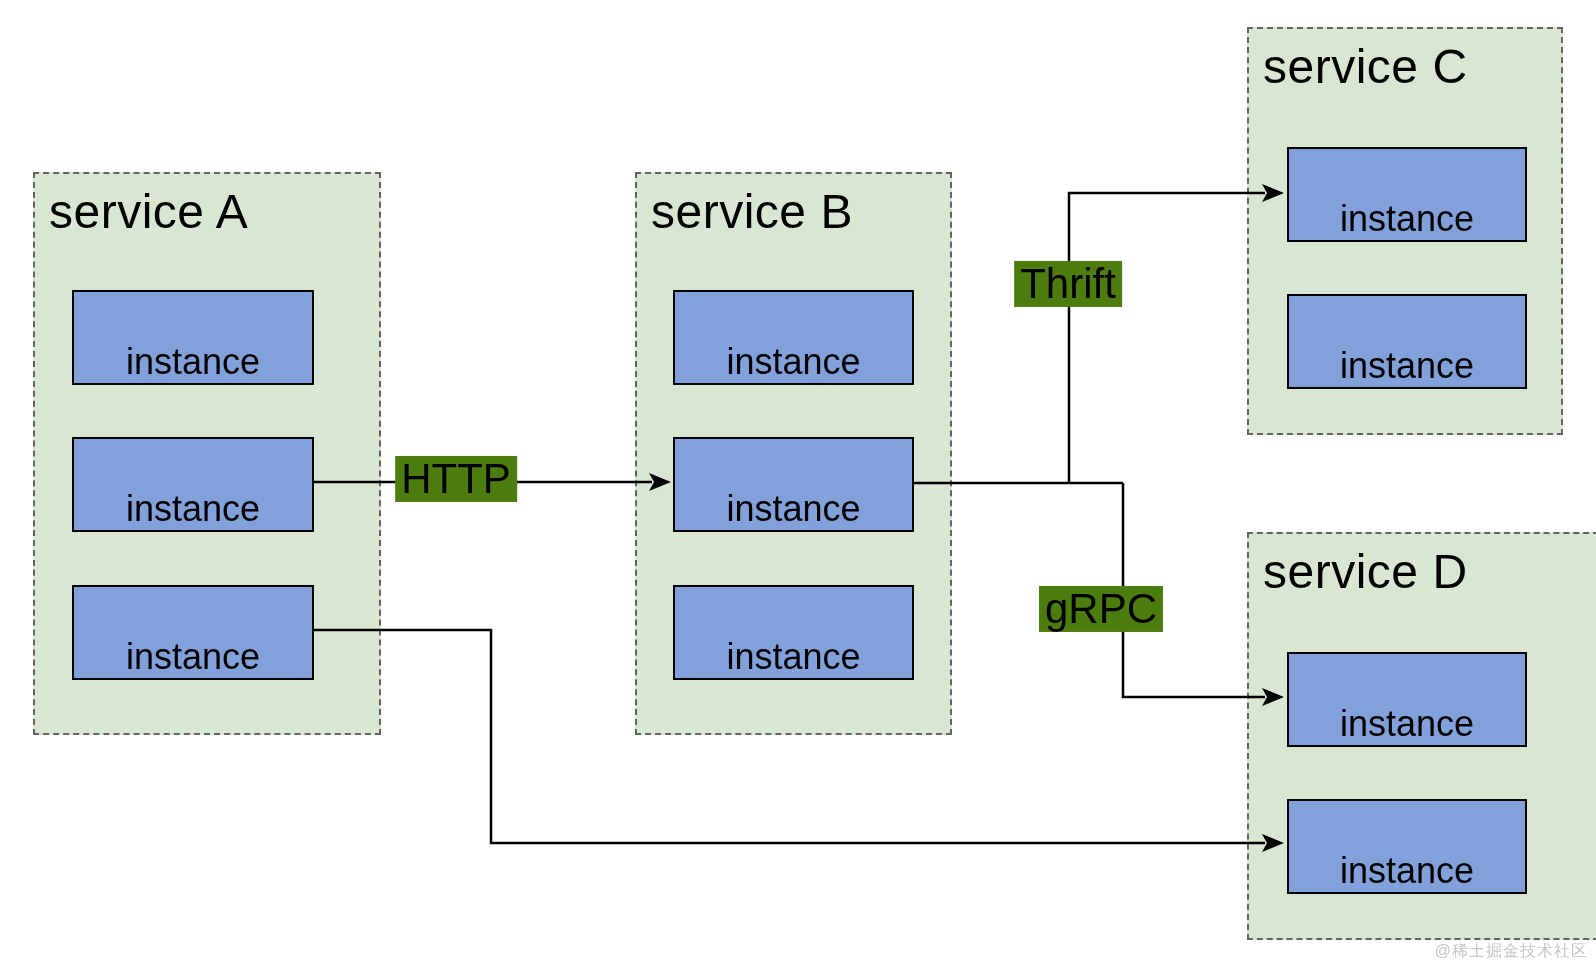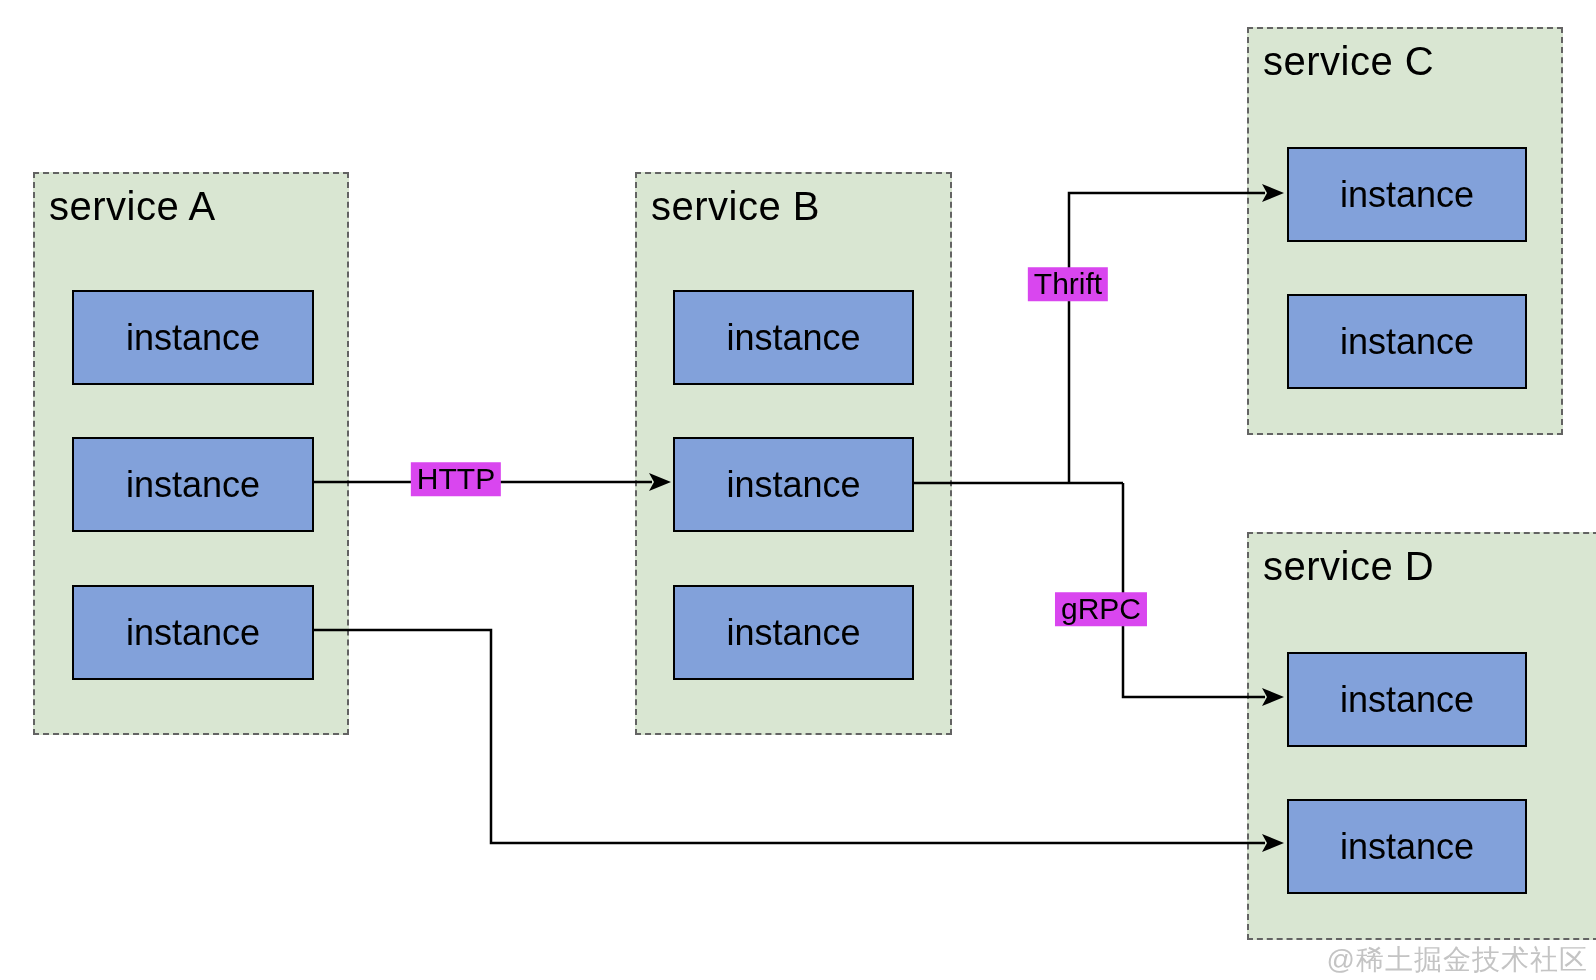--- a/index.html
+++ b/index.html
@@ -12,37 +12,37 @@
   }
   .service{
     position:absolute;
     background:#d9e6d2;
     border:2px dashed #636363;
     box-sizing:border-box;
   }
   .service-title{
     position:absolute;
     top:10px;left:14px;
-    font-size:40px;
+    font-size:48px;
     color:#000;
     letter-spacing:0.5px;
     white-space:nowrap;
   }
   .instance{
     position:absolute;
     background:#82a1da;
     border:2.5px solid #000;
     box-sizing:border-box;
-    display:flex;align-items:center;justify-content:center;
+    display:flex;align-items:flex-end;justify-content:center;
   }
   .instance span{
     font-size:36px;color:#000;
   }
   
-  .svc-a{left:33px;top:172px;width:316px;height:563px;}
+  .svc-a{left:33px;top:172px;width:348px;height:563px;}
   .svc-b{left:635px;top:172px;width:317px;height:563px;padding-left:47px;}
   .svc-c{left:1247px;top:27px;width:316px;height:408px;}
   .svc-d{left:1247px;top:532px;width:352px;height:408px;}
   
   .svc-a .inst1{left:37px;top:116px;width:242px;height:95px;}
   .svc-a .inst2{left:37px;top:263px;width:242px;height:95px;}
   .svc-a .inst3{left:37px;top:411px;width:242px;height:95px;}
   .svc-b .inst1{left:36px;top:116px;width:241px;height:95px;}
   .svc-b .inst2{left:36px;top:263px;width:241px;height:95px;}
   .svc-b .inst3{left:36px;top:411px;width:241px;height:95px;}
@@ -51,36 +51,36 @@
   .svc-d .inst1{left:38px;top:118px;width:240px;height:95px;}
   .svc-d .inst2{left:38px;top:265px;width:240px;height:95px;}
 
   .edges-svg{position:absolute;left:0;top:0;width:1596px;height:980px;}
   .edges-svg path{stroke:#000;stroke-width:2.5;fill:none;}
   .edges-svg polygon{fill:#000;stroke:none;}
 
   .edge-label{
     position:absolute;
     transform:translate(-50%,-50%);
-    background:#d946ef;
+    background:#4d7c0f;
     padding:1px 6px;
-    font-size:30px;
+    font-size:42px;
     color:#000;
     white-space:nowrap;
     line-height:1.05;
   }
   .lbl-http{left:456px;top:479px;}
   .lbl-thrift{left:1068px;top:284px;}
   .lbl-grpc{left:1062px;top:609px;margin-left:39px;}
   .lbl-other{left:733px;top:842px;}
 
   .watermark{
     position:absolute;
     right:8px;top:941px;
-    font-size:28px;
+    font-size:16px;
     color:#c4c4c4;
     letter-spacing:1px;
     white-space:nowrap;
   }
 </style>
 </head>
 <body>
 
 <div class="canvas">
 

